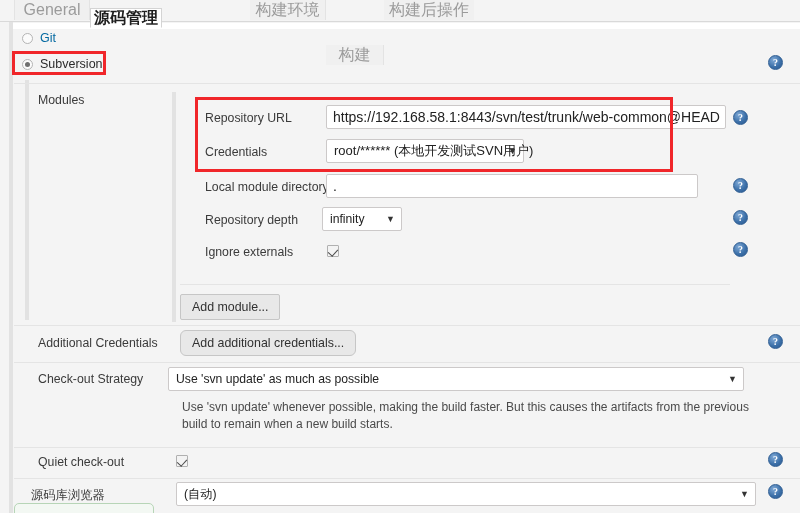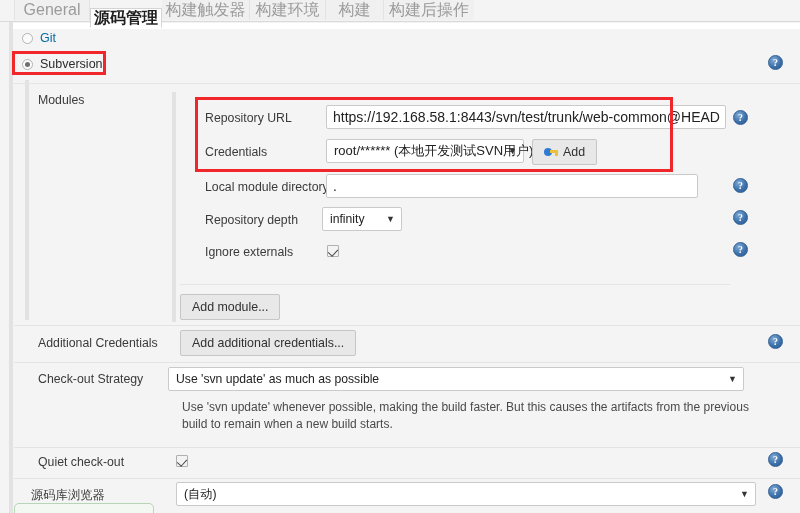--- a/index.html
+++ b/index.html
@@ -194,27 +194,24 @@
 
 <div id="root">
 
   <div class="tabbar">
     <div class="tab" style="left:14px; width:76px;">
       <span>General</span>
     </div>
     <div class="tab active" style="left:90px; width:72px;">
       <span>源码管理</span>
     </div>
-    <div class="tab" style="left:162px; width:88px; border-left:none;">
-      <span>构建触发器</span>
-    </div>
     <div class="tab" style="left:250px; width:76px; border-left:none;font-family:Liberation Serif, serif;">
       <span>构建环境</span>
     </div>
-    <div class="tab" style="left:326px; width:58px; border-left:none;">
+    <div class="tab" style="left:326px; width:58px; border-left:none;margin-top:45px;">
       <span>构建</span>
     </div>
     <div class="tab" style="left:384px; width:90px; border-left:none; border-right:none;">
       <span>构建后操作</span>
     </div>
   </div>
 
   <div class="panel-top"></div>
 
   <div class="rail-outer"></div>
@@ -243,28 +240,20 @@
   <div class="finput" style="left:326px; top:105px; width:400px;">
     <span>https://192.168.58.1:8443/svn/test/trunk/web-common@HEAD</span>
   </div>
   <div class="help" style="left:733px; top:110px;"></div>
 
   <div class="flabel" style="left:205px; top:145px;">Credentials</div>
   <div class="fselect" style="left:326px; top:139px; width:198px;">
     <span style="font-size:13px;">root/****** (本地开发测试SVN用户)</span>
     <span class="caret">▼</span>
   </div>
-  <div class="btn" style="left:532px; top:139px;">
-    <span class="key-ico">
-      <span class="kc"></span>
-        <span class="kb"></span>
-        <span class="kt"></span>
-    </span>
-    <span>Add</span>
-  </div>
 
   <div class="redbox" style="left:195px; top:97px; width:478px; height:75px;"></div>
 
   <div class="flabel" style="left:205px; top:180px;">Local module directory</div>
   <div class="finput" style="left:326px; top:174px; width:372px;">
     <span>.</span>
   </div>
   <div class="help" style="left:733px; top:178px;"></div>
 
   <div class="flabel" style="left:205px; top:213px;">Repository depth</div>
@@ -280,21 +269,21 @@
 
   <div class="hline" style="left:180px; top:284px; width:550px;"></div>
 
   <div class="btn" style="left:180px; top:294px;">
     <span>Add module...</span>
   </div>
 
   <div class="hline" style="left:14px; top:325px; width:786px;"></div>
 
   <div class="flabel" style="left:38px; top:336px;">Additional Credentials</div>
-  <div class="btn" style="left:180px; top:330px;">
+  <div class="btn" style="left:180px; top:330px;border-radius:6px;">
     <span>Add additional credentials...</span>
   </div>
   <div class="help" style="left:768px; top:334px;"></div>
 
   <div class="hline" style="left:14px; top:362px; width:786px;"></div>
 
   <div class="flabel" style="left:38px; top:372px;">Check-out Strategy</div>
   <div class="fselect" style="left:168px; top:367px; width:576px;">
     <span>Use 'svn update' as much as possible</span>
     <span class="caret">▼</span>

